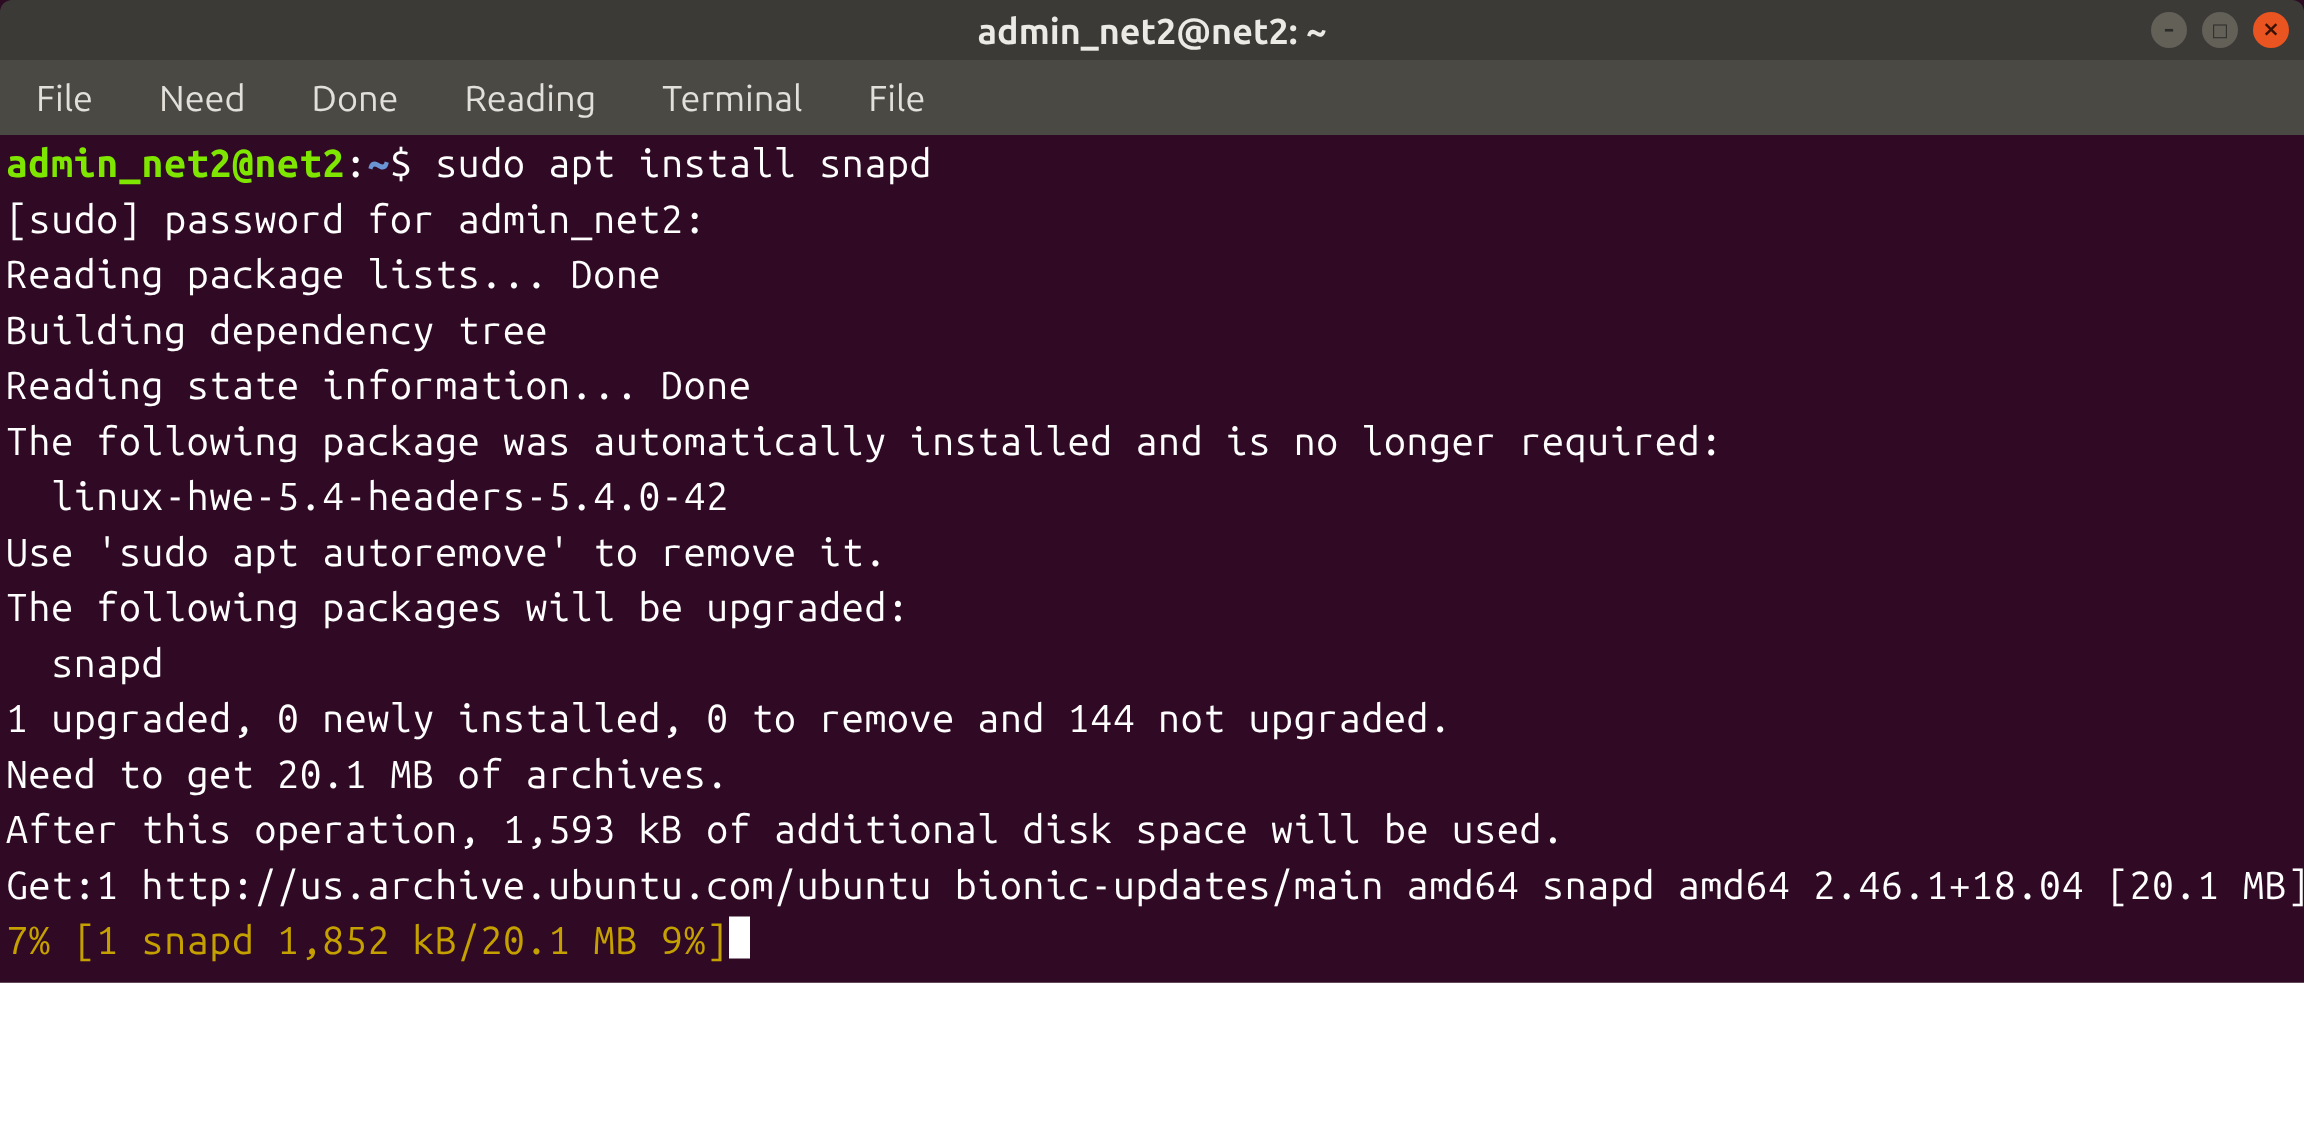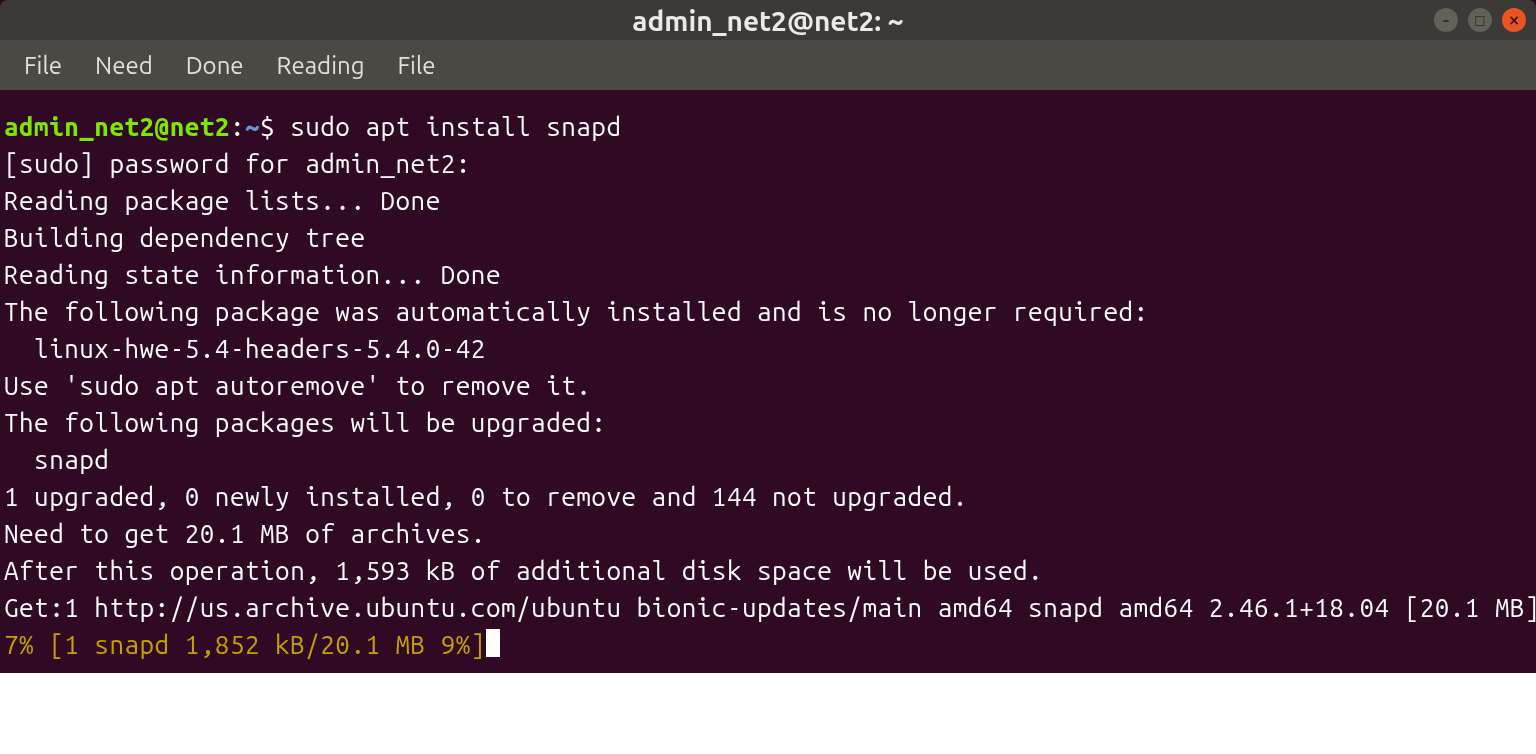--- a/index.html
+++ b/index.html
@@ -23,21 +23,21 @@
     display: flex;
     align-items: center;
     justify-content: center;
     position: relative;
     border-top-left-radius: 8px;
     border-top-right-radius: 8px;
   }
   .titlebar .title {
     color: #eceae5;
     font-family: "Ubuntu", "DejaVu Sans", sans-serif;
-    font-size: 28px;
+    font-size: 24px;
     font-weight: 600;
   }
   .window-controls {
     position: absolute;
     right: 10px;
     top: 50%;
     transform: translateY(-50%);
     display: flex;
     gap: 10px;
     align-items: center;
@@ -69,35 +69,35 @@
     color: #3a1106;
     font-size: 14px;
     font-weight: 700;
   }
   .menubar {
     height: 50px;
     background: #4a4944;
     display: flex;
     align-items: center;
     padding: 0 8px;
-    gap: 1px;
+    gap: 12px;
   }
   .menubar .menu-item {
     color: #e2e0da;
     font-family: "Ubuntu", "DejaVu Sans", sans-serif;
     font-size: 24px;
     padding: 6px 16px;
     cursor: pointer;
   }
   .terminal {
     background: #300a24;
     color: #ffffff;
     font-size: 26px;
     line-height: 37px;
-    padding: 18px 4px 10px 4px;
+    padding: 0 4px 10px 4px;
     white-space: pre;
     letter-spacing: 0.5px;
     font-family: "Ubuntu Mono", "DejaVu Sans Mono", Consolas, monospace;
   }
   .prompt-user { color: #7fe600; font-weight: bold; }
   .prompt-sep  { color: #ffffff; }
   .prompt-path { color: #6a95d4; font-weight: bold; }
   .progress-line { color: #c4a000; }
   .cursor {
     display: inline-block;
@@ -120,20 +120,21 @@
       <div class="wbtn max">□</div>
       <div class="wbtn close">×</div>
     </div>
   </div>
 
   <div class="menubar">
     <div class="menu-item">File</div>
     <div class="menu-item">Need</div>
     <div class="menu-item">Done</div>
     <div class="menu-item">Reading</div>
+    <div class="menu-item">Terminal</div>
     <div class="menu-item">File</div>
   </div>
 
   <div class="terminal"><span class="prompt-user">admin_net2@net2</span><span class="prompt-sep">:</span><span class="prompt-path">~</span><span class="prompt-sep">$</span> <span>sudo apt install snapd</span>
 <span>[sudo] password for admin_net2:</span>
 <span>Reading package lists... Done</span>
 <span>Building dependency tree</span>
 <span>Reading state information... Done</span>
 <span>The following package was automatically installed and is no longer required:</span>
 <span>  linux-hwe-5.4-headers-5.4.0-42</span>

